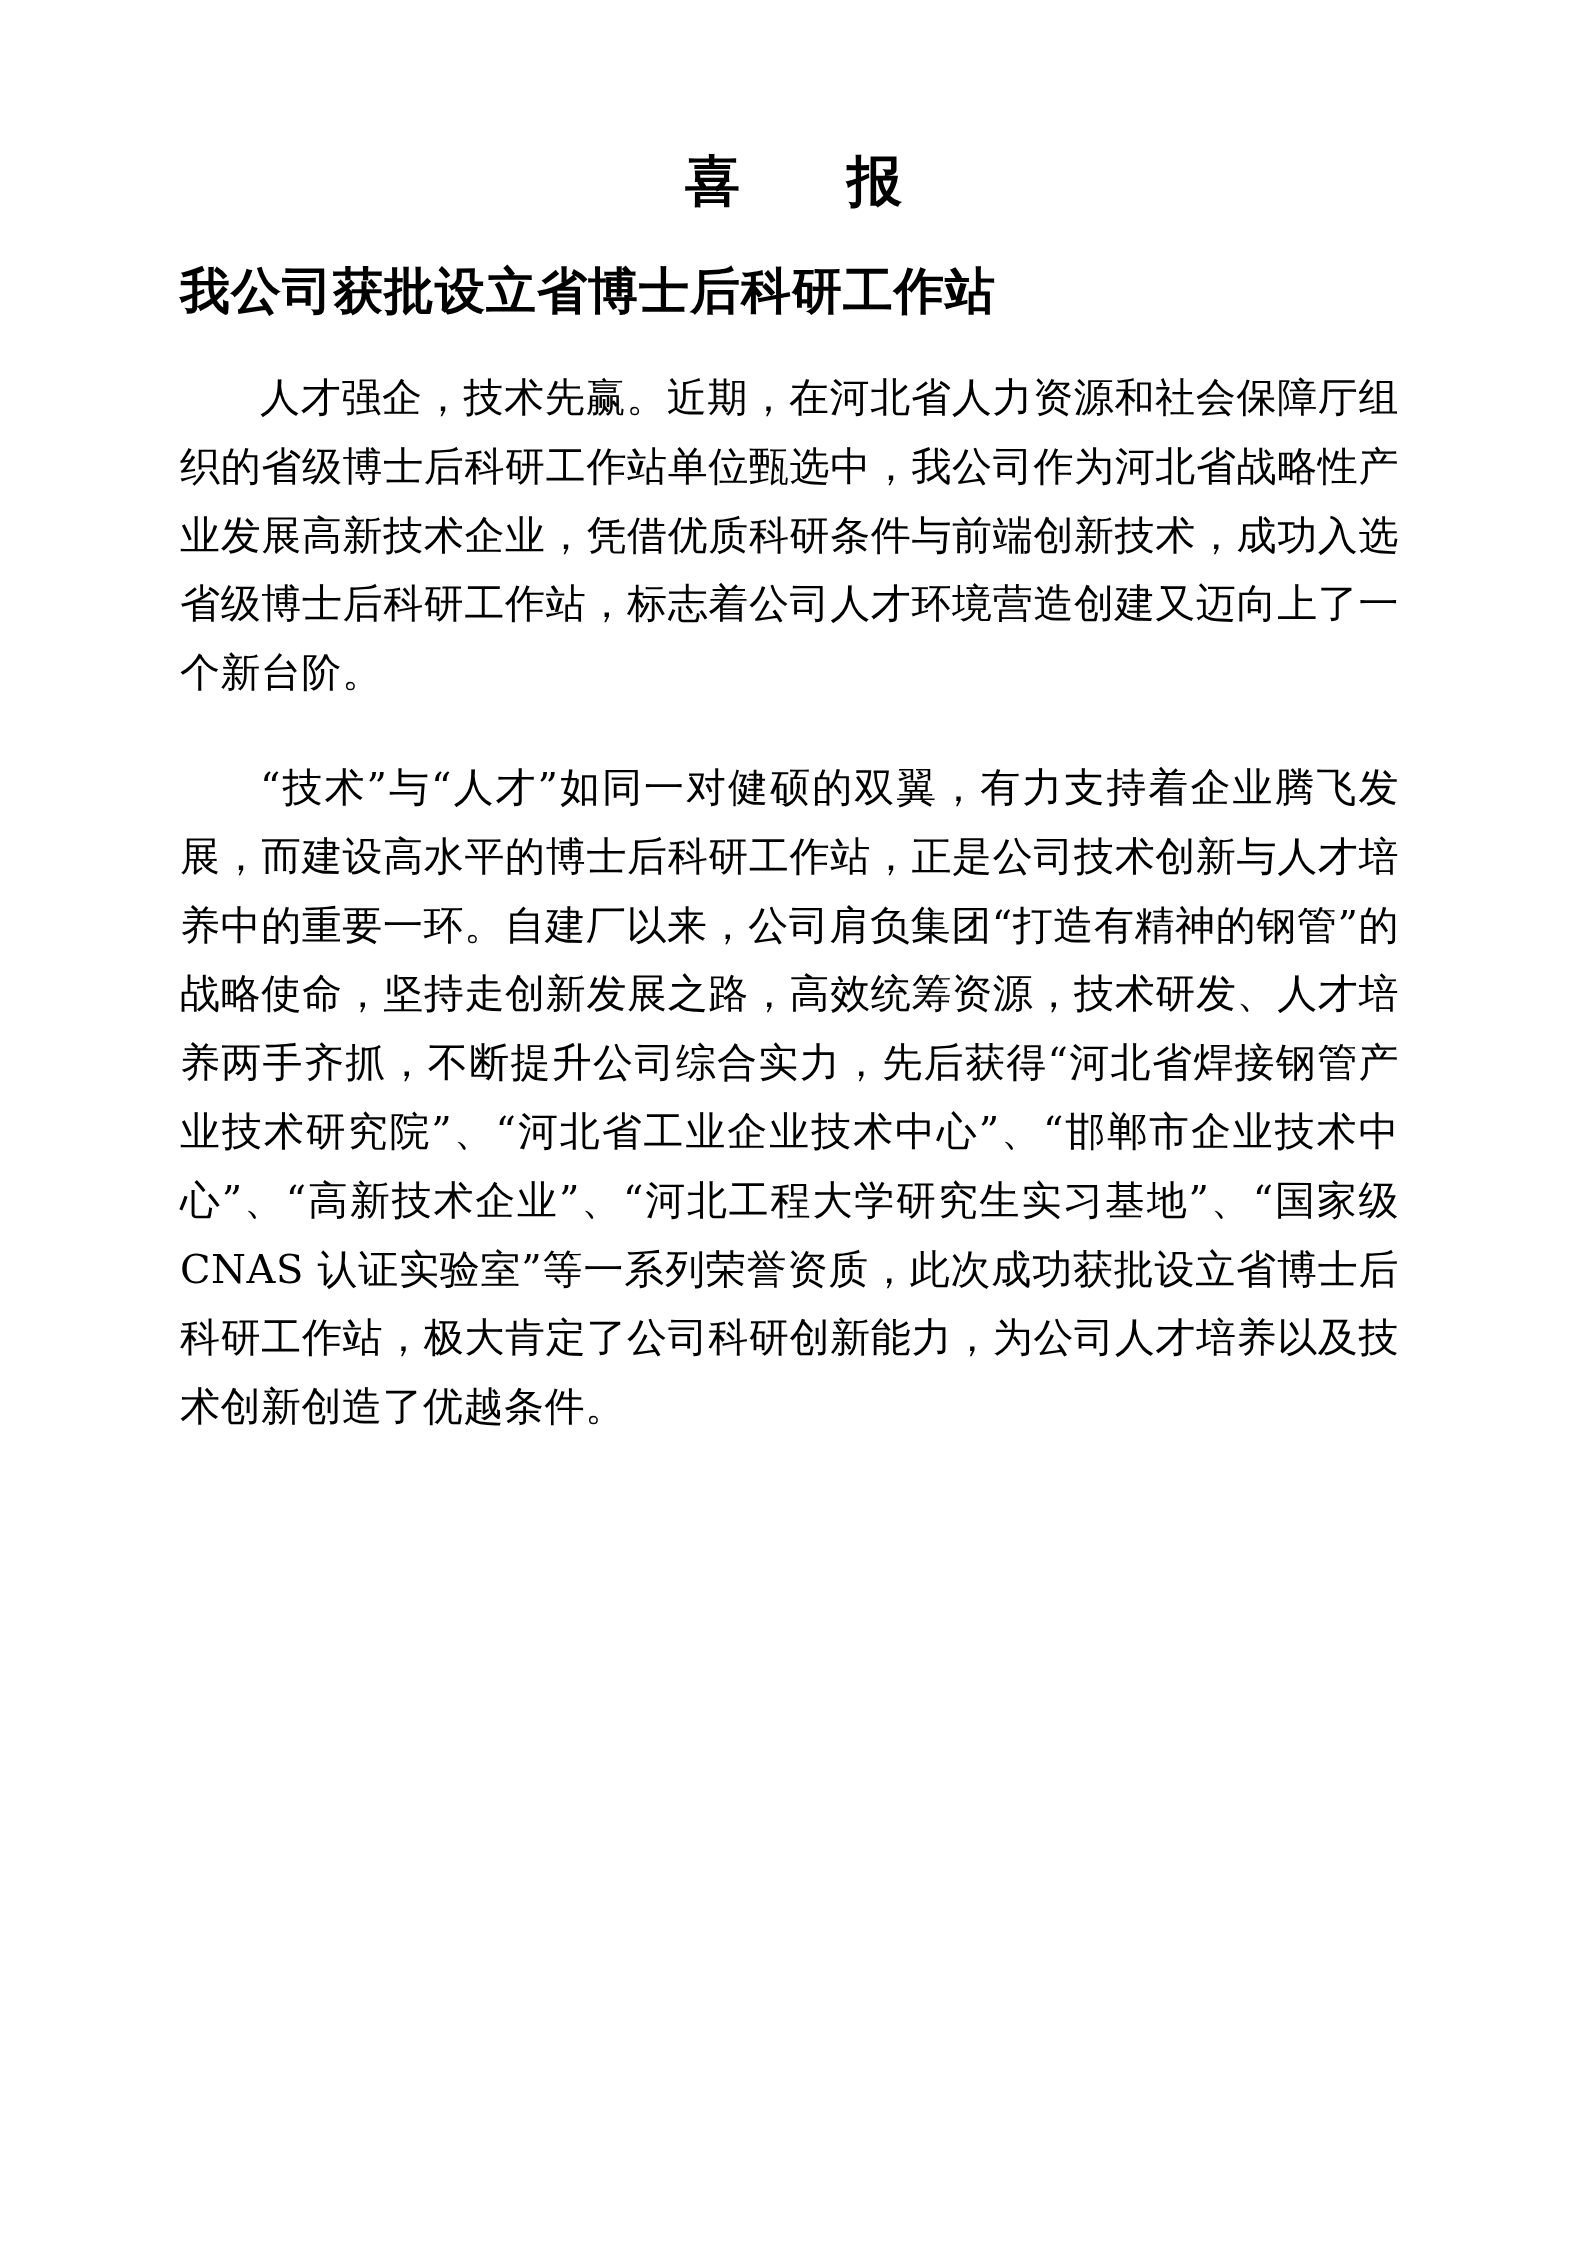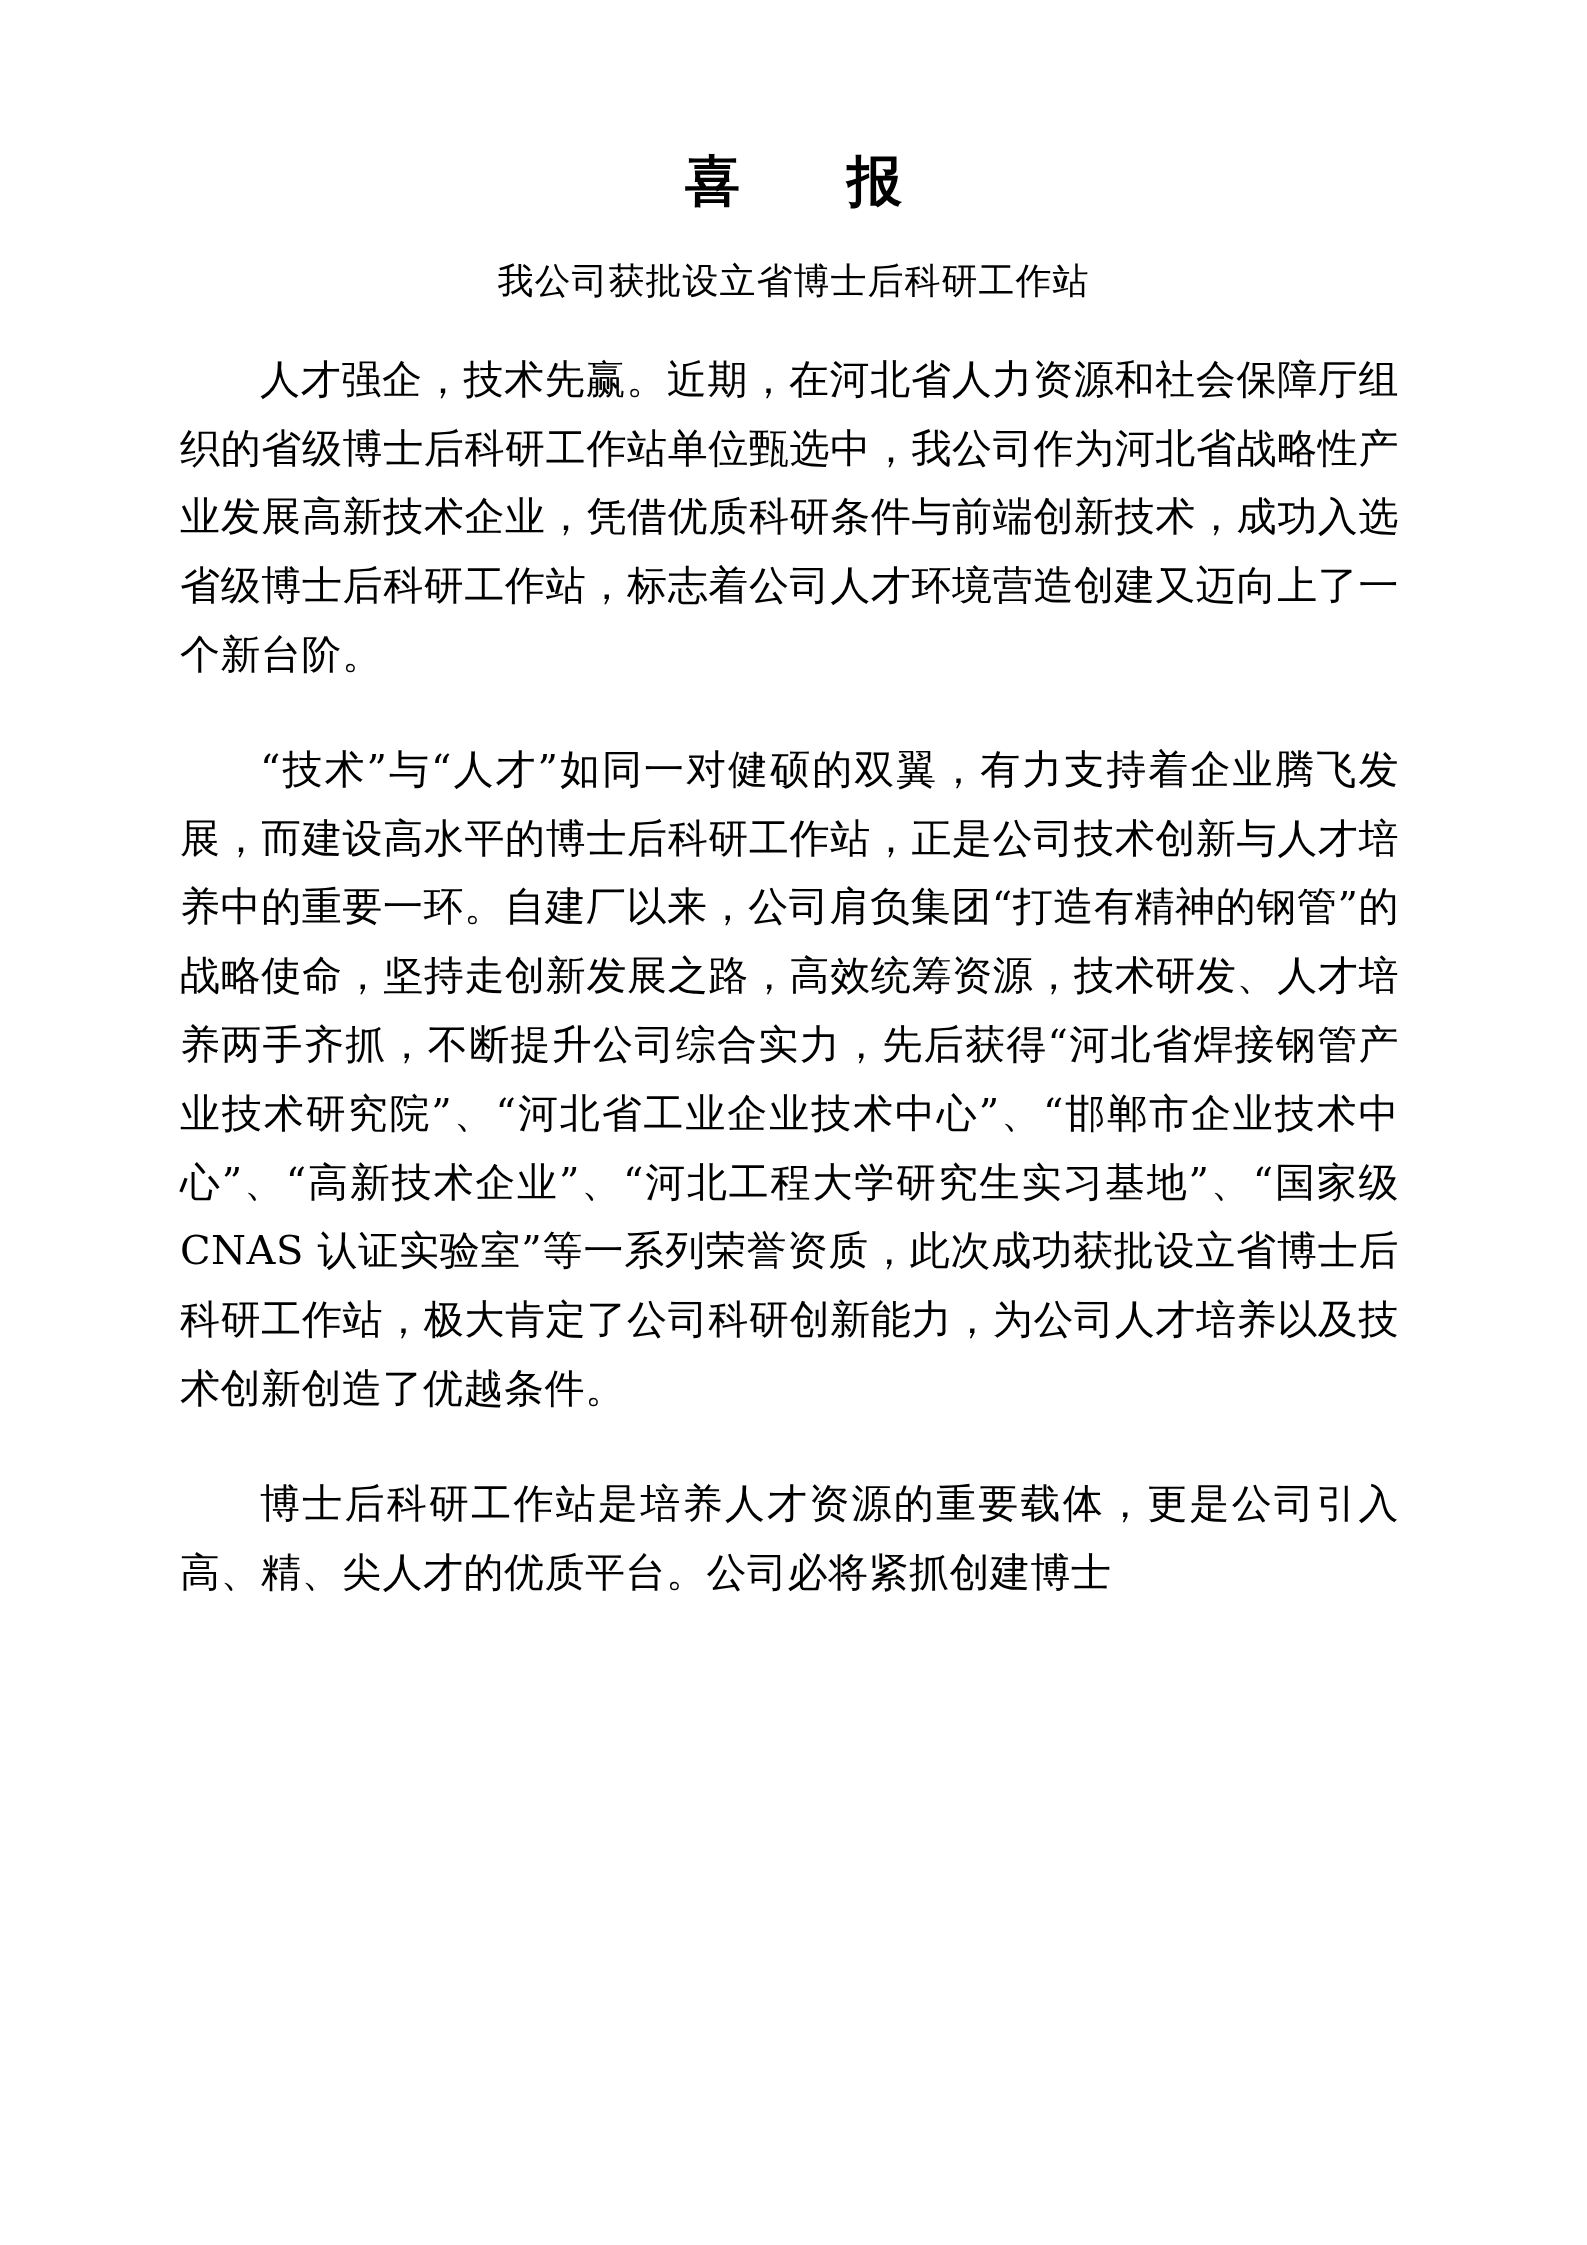--- a/index.html
+++ b/index.html
@@ -25,24 +25,23 @@
     text-align: center;
     font-family: "DejaVu Sans", "Liberation Sans", sans-serif;
     font-weight: bold;
     font-size: 55px;
     letter-spacing: 26px;
     line-height: 1.2;
     margin: 0 0 18px 0;
     text-indent: 26px;
   }
   .doc-subtitle {
-    text-align: center;
     font-family: "DejaVu Serif", "Liberation Serif", serif;
-    font-weight: normal;
-    font-size: 36px;
+    font-weight: bold;
+    font-size: 50px;
     letter-spacing: 1px;
     line-height: 1.3;
     margin: 44px 0 40px 0;
   }
   .para {
     font-size: 40px;
     line-height: 1.72;
     text-align: justify;
     text-justify: inter-ideograph;
     text-indent: 80px;
@@ -59,15 +58,14 @@
 <div class="page">
 
   <h1 class="doc-title">喜　报</h1>
 
   <h2 class="doc-subtitle">我公司获批设立省博士后科研工作站</h2>
 
   <p class="para">人才强企，技术先赢。近期，在河北省人力资源和社会保障厅组织的省级博士后科研工作站单位甄选中，我公司作为河北省战略性产业发展高新技术企业，凭借优质科研条件与前端创新技术，成功入选省级博士后科研工作站，标志着公司人才环境营造创建又迈向上了一个新台阶。</p>
 
   <p class="para">“技术”与“人才”如同一对健硕的双翼，有力支持着企业腾飞发展，而建设高水平的博士后科研工作站，正是公司技术创新与人才培养中的重要一环。自建厂以来，公司肩负集团“打造有精神的钢管”的战略使命，坚持走创新发展之路，高效统筹资源，技术研发、人才培养两手齐抓，不断提升公司综合实力，先后获得“河北省焊接钢管产业技术研究院”、“河北省工业企业技术中心”、“邯郸市企业技术中心”、“高新技术企业”、“河北工程大学研究生实习基地”、“国家级 CNAS 认证实验室”等一系列荣誉资质，此次成功获批设立省博士后科研工作站，极大肯定了公司科研创新能力，为公司人才培养以及技术创新创造了优越条件。</p>
 
-  <p class="para">博士后科研工作站是培养人才资源的重要载体，更是公司引入高、精、尖人才的优质平台。公司必将紧抓创建博士</p>
 
 </div>
 
 </body></html>

